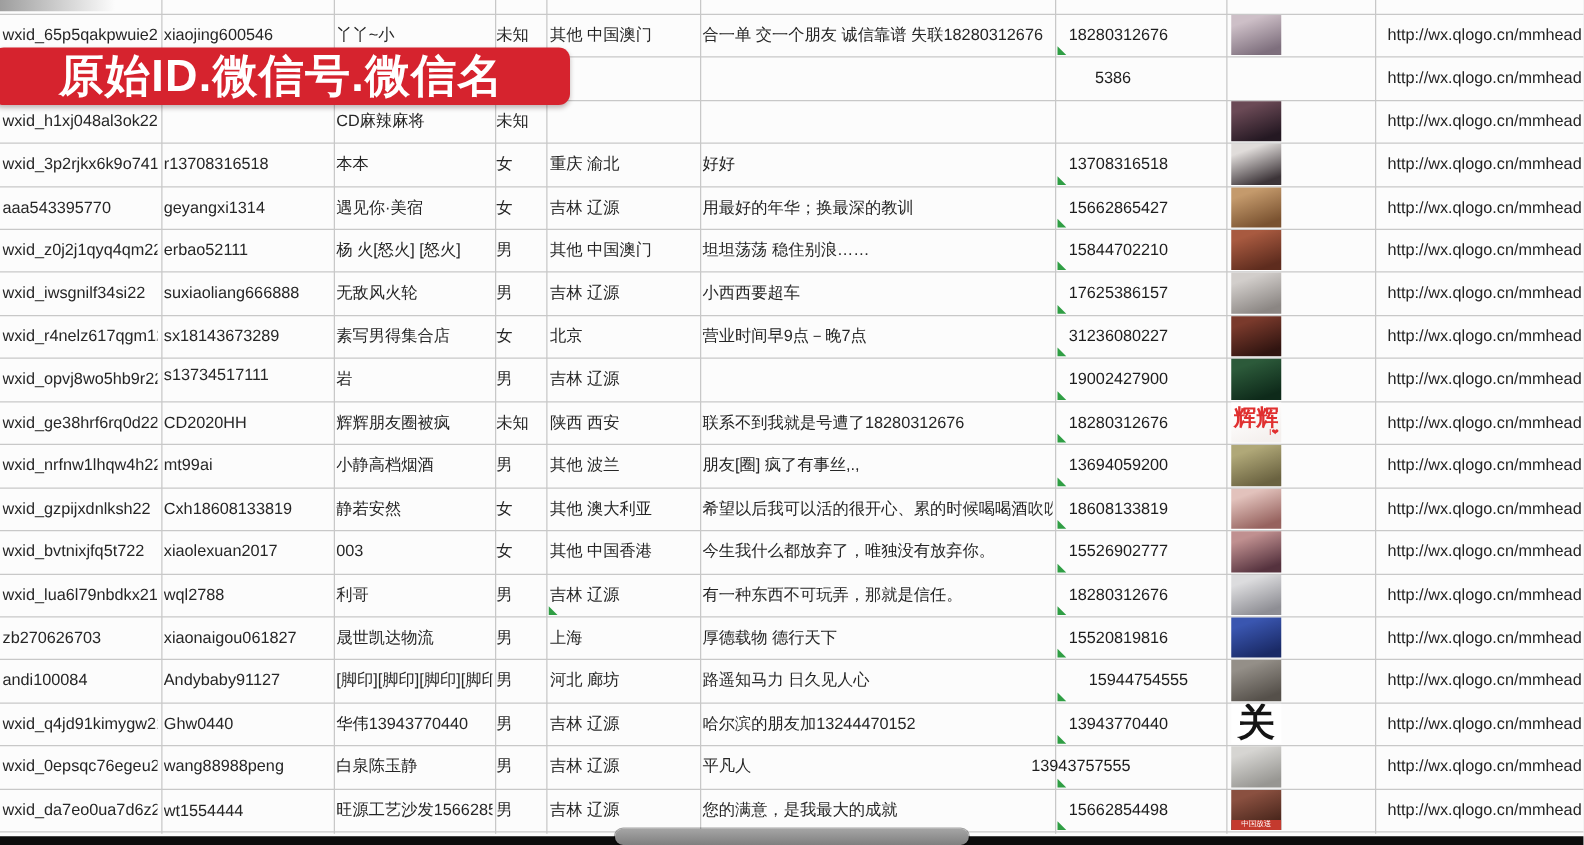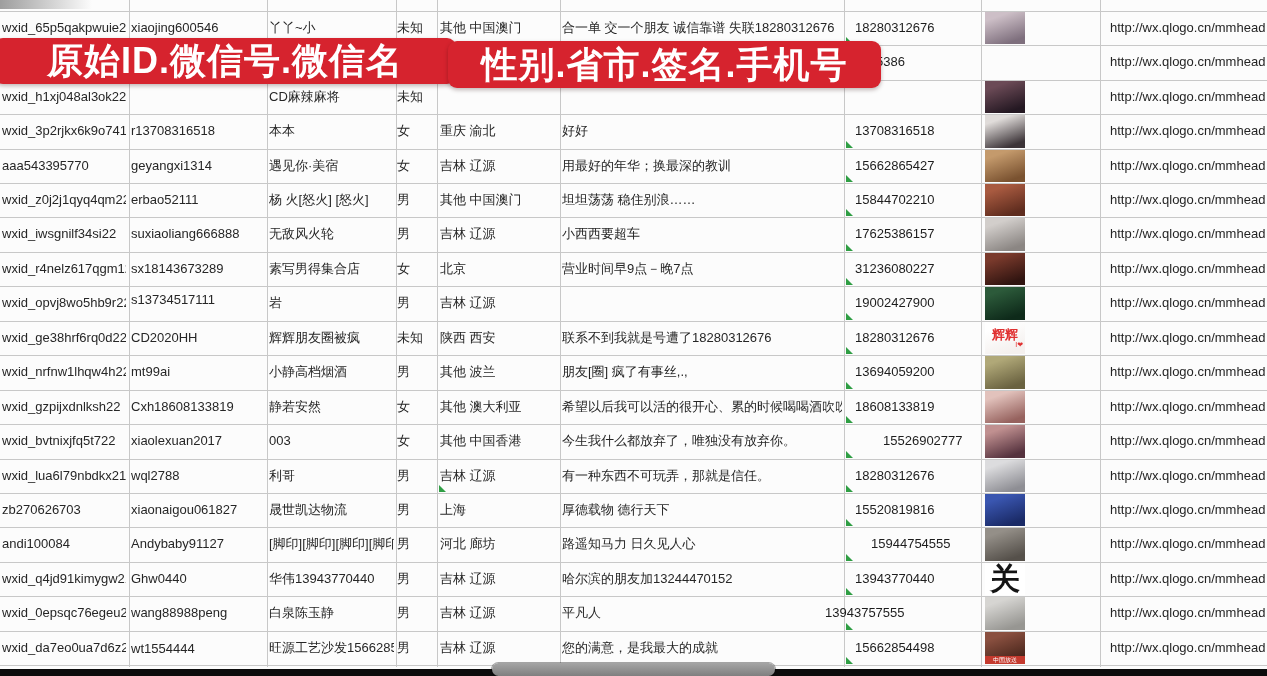--- a/index.html
+++ b/index.html
@@ -149,21 +149,21 @@
       <div class="flag" style="left: 846px; top: 312.76px; border-bottom-color: rgb(47, 158, 68);"></div>
       <div class="cell wxid" style="left: 2px; top: 320.76px; width: 124px; height: 34.44px; line-height: 34.44px;">wxid_ge38hrf6rq0d22</div>
       <div class="cell wechat_id" style="left: 131px; top: 320.76px; width: 134px; height: 34.44px; line-height: 34.44px;">CD2020HH</div>
       <div class="cell name" style="left: 269px; top: 320.76px; width: 125px; height: 34.44px; line-height: 34.44px;">辉辉朋友圈被疯</div>
       <div class="cell gender" style="left: 397px; top: 320.76px; width: 39px; height: 34.44px; line-height: 34.44px;">未知</div>
       <div class="cell province" style="left: 440px; top: 320.76px; width: 118px; height: 34.44px; line-height: 34.44px;">陕西 西安</div>
       <div class="cell signature" style="left: 562px; top: 320.76px; width: 280px; height: 34.44px; line-height: 34.44px;">联系不到我就是号遭了18280312676</div>
       <div class="cell phone" style="left: 855px; top: 320.76px; width: 124px; height: 34.44px; line-height: 34.44px;">18280312676</div>
       <div class="cell link" style="left: 1110px; top: 320.76px; width: 157px; height: 34.44px; line-height: 34.44px;">http://wx.qlogo.cn/mmhead</div>
       <div class="avatar" style="left: 985px; top: 321.76px; height: 32.44px; background: linear-gradient(160deg, rgb(255, 255, 255) 20%, rgb(244, 240, 238) 85%);">
-        <span class="lbl" style="color: rgb(224, 48, 48); font-size: 13px;">辉辉</span>
+        <span class="lbl" style="color: rgb(224, 48, 48); font-size: 18px;">辉辉</span>
         <span class="sub" style="color: rgb(224, 48, 48);">I❤</span>
       </div>
       <div class="flag" style="left: 846px; top: 347.2px; border-bottom-color: rgb(47, 158, 68);"></div>
       <div class="cell wxid" style="left: 2px; top: 355.2px; width: 124px; height: 34.44px; line-height: 34.44px;">wxid_nrfnw1lhqw4h22</div>
       <div class="cell wechat_id" style="left: 131px; top: 355.2px; width: 134px; height: 34.44px; line-height: 34.44px;">mt99ai</div>
       <div class="cell name" style="left: 269px; top: 355.2px; width: 125px; height: 34.44px; line-height: 34.44px;">小静高档烟酒</div>
       <div class="cell gender" style="left: 397px; top: 355.2px; width: 39px; height: 34.44px; line-height: 34.44px;">男</div>
       <div class="cell province" style="left: 440px; top: 355.2px; width: 118px; height: 34.44px; line-height: 34.44px;">其他 波兰</div>
       <div class="cell signature" style="left: 562px; top: 355.2px; width: 280px; height: 34.44px; line-height: 34.44px;">朋友[圈] 疯了有事丝,.,</div>
       <div class="cell phone" style="left: 855px; top: 355.2px; width: 124px; height: 34.44px; line-height: 34.44px;">13694059200</div>
@@ -179,21 +179,21 @@
       <div class="cell phone" style="left: 855px; top: 389.64px; width: 124px; height: 34.44px; line-height: 34.44px;">18608133819</div>
       <div class="cell link" style="left: 1110px; top: 389.64px; width: 157px; height: 34.44px; line-height: 34.44px;">http://wx.qlogo.cn/mmhead</div>
       <div class="avatar" style="left: 985px; top: 390.64px; height: 32.44px; background: linear-gradient(160deg, rgb(226, 194, 188) 20%, rgb(150, 98, 94) 85%);"></div>
       <div class="flag" style="left: 846px; top: 416.08px; border-bottom-color: rgb(47, 158, 68);"></div>
       <div class="cell wxid" style="left: 2px; top: 424.08px; width: 124px; height: 34.44px; line-height: 34.44px;">wxid_bvtnixjfq5t722</div>
       <div class="cell wechat_id" style="left: 131px; top: 424.08px; width: 134px; height: 34.44px; line-height: 34.44px;">xiaolexuan2017</div>
       <div class="cell name" style="left: 269px; top: 424.08px; width: 125px; height: 34.44px; line-height: 34.44px;">003</div>
       <div class="cell gender" style="left: 397px; top: 424.08px; width: 39px; height: 34.44px; line-height: 34.44px;">女</div>
       <div class="cell province" style="left: 440px; top: 424.08px; width: 118px; height: 34.44px; line-height: 34.44px;">其他 中国香港</div>
       <div class="cell signature" style="left: 562px; top: 424.08px; width: 280px; height: 34.44px; line-height: 34.44px;">今生我什么都放弃了，唯独没有放弃你。</div>
-      <div class="cell phone" style="left: 855px; top: 424.08px; width: 124px; height: 34.44px; line-height: 34.44px; margin-left: 28px;">15526902777</div>
+      <div class="cell phone" style="left: 855px; top: 424.08px; width: 124px; height: 34.44px; line-height: 34.44px;">15526902777</div>
       <div class="cell link" style="left: 1110px; top: 424.08px; width: 157px; height: 34.44px; line-height: 34.44px;">http://wx.qlogo.cn/mmhead</div>
       <div class="avatar" style="left: 985px; top: 425.08px; height: 32.44px; background: linear-gradient(160deg, rgb(192, 144, 144) 20%, rgb(85, 50, 62) 85%);"></div>
       <div class="flag" style="left: 846px; top: 450.52px; border-bottom-color: rgb(47, 158, 68);"></div>
       <div class="cell wxid" style="left: 2px; top: 458.52px; width: 124px; height: 34.44px; line-height: 34.44px;">wxid_lua6l79nbdkx21</div>
       <div class="cell wechat_id" style="left: 131px; top: 458.52px; width: 134px; height: 34.44px; line-height: 34.44px;">wql2788</div>
       <div class="cell name" style="left: 269px; top: 458.52px; width: 125px; height: 34.44px; line-height: 34.44px;">利哥</div>
       <div class="cell gender" style="left: 397px; top: 458.52px; width: 39px; height: 34.44px; line-height: 34.44px;">男</div>
       <div class="cell province" style="left: 440px; top: 458.52px; width: 118px; height: 34.44px; line-height: 34.44px;">吉林 辽源</div>
       <div class="cell signature" style="left: 562px; top: 458.52px; width: 280px; height: 34.44px; line-height: 34.44px;">有一种东西不可玩弄，那就是信任。</div>
       <div class="cell phone" style="left: 855px; top: 458.52px; width: 124px; height: 34.44px; line-height: 34.44px;">18280312676</div>
@@ -252,17 +252,16 @@
       <div class="cell phone" style="left: 855px; top: 630.72px; width: 124px; height: 34.44px; line-height: 34.44px;">15662854498</div>
       <div class="cell link" style="left: 1110px; top: 630.72px; width: 157px; height: 34.44px; line-height: 34.44px;">http://wx.qlogo.cn/mmhead</div>
       <div class="avatar" style="left: 985px; top: 631.72px; height: 32.44px; background: linear-gradient(160deg, rgb(138, 80, 64) 20%, rgb(70, 36, 26) 85%);">
         <div class="strip" style="background: rgb(196, 58, 46);">中国放送</div>
       </div>
       <div class="flag" style="left: 846px; top: 657.16px; border-bottom-color: rgb(47, 158, 68);"></div>
     </div>
   <div id="smudge"></div>
 
   <div class="banner" id="banner1" style="left: -6px; top: 38px; width: 462px; height: 46px; line-height: 46px; font-size: 36px; background: rgb(214, 35, 46); color: rgb(255, 255, 255);">原始ID.微信号.微信名</div>
-  <div class="banner" id="banner2" style="left: 448px; top: 41px; width: 433px; height: 47px; line-height: 47px; font-size: 36px; background: rgb(214, 35, 46); color: rgb(255, 255, 255);">性别.省市.签名.手机号</div>
 
   <div id="bottom-bar" style="background: rgb(12, 12, 12);"></div>
   <div id="scroll-thumb"></div>
 </div>
 
 </body></html>

